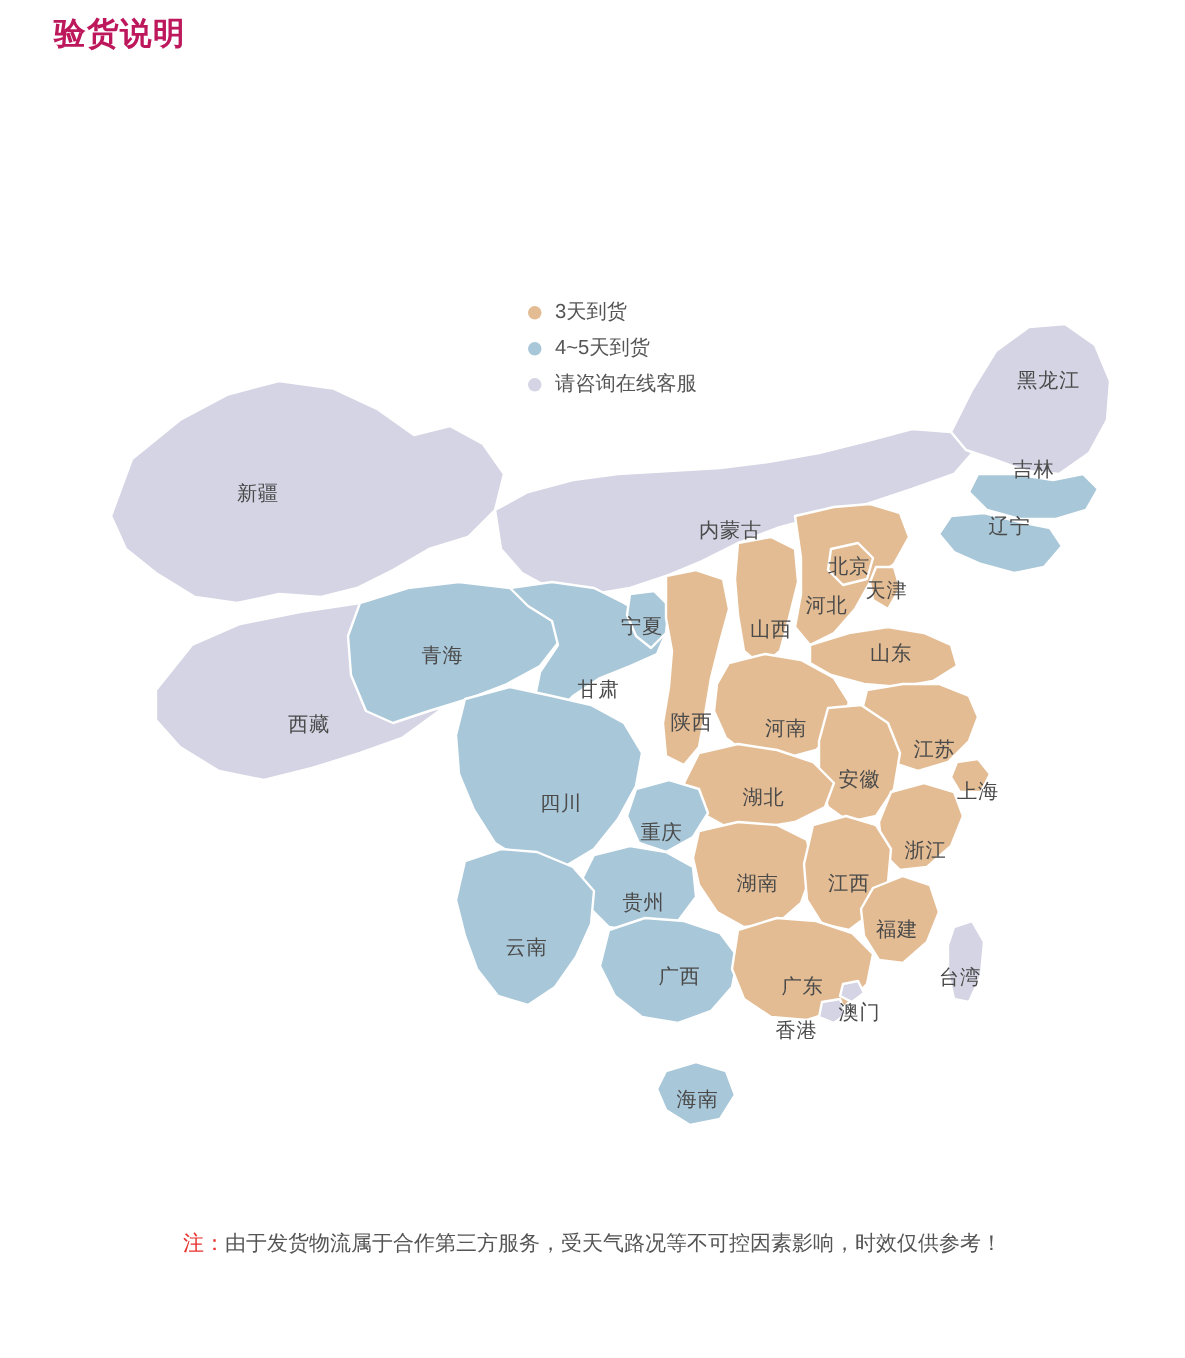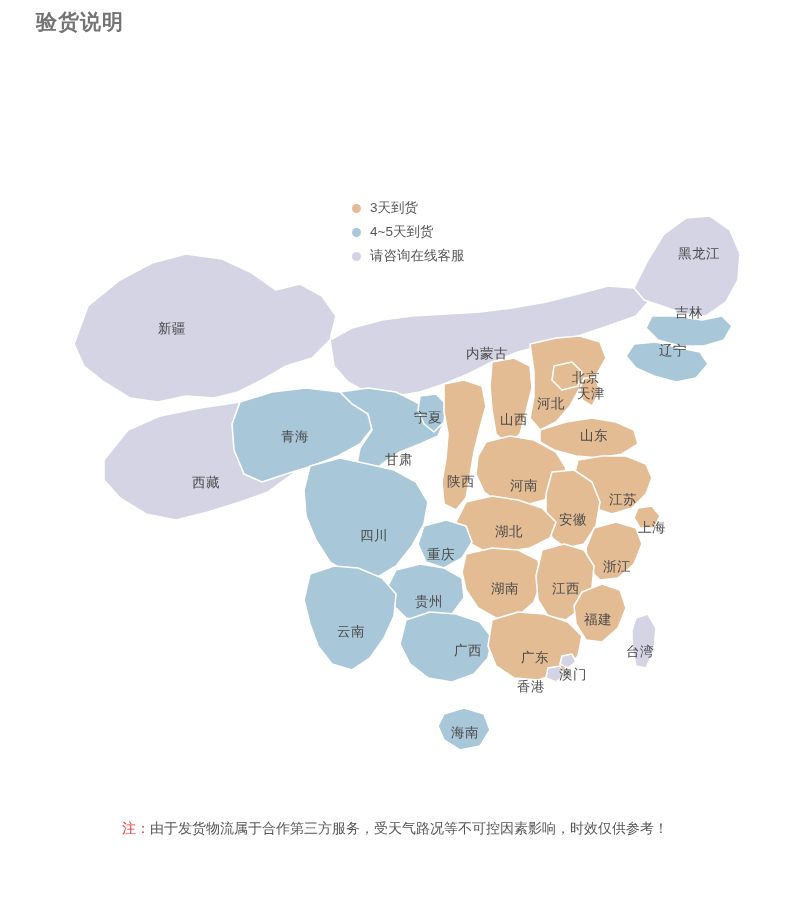--- a/index.html
+++ b/index.html
@@ -19,21 +19,21 @@
     position: relative;
     width: 790px;
     height: 905px;
   }
   .title {
     position: absolute;
     left: 36px;
     top: 8px;
     font-size: 21px;
     font-weight: bold;
-    color: #737373;
+    color: #be185d;
     letter-spacing: 1px;
   }
   .intro {
     position: absolute;
     left: 36px;
     top: 46px;
     width: 726px;
     font-size: 15.5px;
     line-height: 27px;
     color: #444444;
@@ -194,21 +194,21 @@
         <span>请咨询在线客服</span>
       </div>
     </div>
 
     <div id="province-labels">
         <div class="prov" style="left: 699px; top: 124px;">黑龙江</div>
         <div class="prov" style="left: 689px; top: 183px; font-family: Liberation Mono, monospace;">吉林</div>
         <div class="prov" style="left: 673px; top: 221px;">辽宁</div>
         <div class="prov" style="left: 487px; top: 224px;">内蒙古</div>
         <div class="prov" style="left: 172px; top: 199px;">新疆</div>
-        <div class="prov" style="left: 566px; top: 248px; margin-left: 20px;">北京</div>
+        <div class="prov" style="left: 566px; top: 248px;">北京</div>
         <div class="prov" style="left: 591px; top: 264px;">天津</div>
         <div class="prov" style="left: 551px; top: 274px;">河北</div>
         <div class="prov" style="left: 514px; top: 290px;">山西</div>
         <div class="prov" style="left: 594px; top: 306px;">山东</div>
         <div class="prov" style="left: 428px; top: 288px;">宁夏</div>
         <div class="prov" style="left: 295px; top: 307px;">青海</div>
         <div class="prov" style="left: 399px; top: 330px;">甘肃</div>
         <div class="prov" style="left: 461px; top: 352px;">陕西</div>
         <div class="prov" style="left: 524px; top: 356px;">河南</div>
         <div class="prov" style="left: 623px; top: 370px;">江苏</div>
@@ -217,21 +217,21 @@
         <div class="prov" style="left: 170px; top: 353px; margin-left: 36px;">西藏</div>
         <div class="prov" style="left: 509px; top: 402px;">湖北</div>
         <div class="prov" style="left: 374px; top: 406px;">四川</div>
         <div class="prov" style="left: 441px; top: 425px;">重庆</div>
         <div class="prov" style="left: 617px; top: 437px;">浙江</div>
         <div class="prov" style="left: 505px; top: 459px;">湖南</div>
         <div class="prov" style="left: 566px; top: 459px;">江西</div>
         <div class="prov" style="left: 429px; top: 472px;">贵州</div>
         <div class="prov" style="left: 598px; top: 490px;">福建</div>
         <div class="prov" style="left: 351px; top: 502px;">云南</div>
-        <div class="prov" style="left: 453px; top: 521px; margin-left: 15px;">广西</div>
+        <div class="prov" style="left: 453px; top: 521px;">广西</div>
         <div class="prov" style="left: 535px; top: 528px;">广东</div>
         <div class="prov" style="left: 640px; top: 522px;">台湾</div>
         <div class="prov" style="left: 531px; top: 557px;">香港</div>
         <div class="prov" style="left: 573px; top: 545px;">澳门</div>
         <div class="prov" style="left: 465px; top: 603px;">海南</div>
       </div>
   </div>
 
   <div class="note">
     <span class="note-key">注：</span><span>由于发货物流属于合作第三方服务，受天气路况等不可控因素影响，时效仅供参考！</span>

